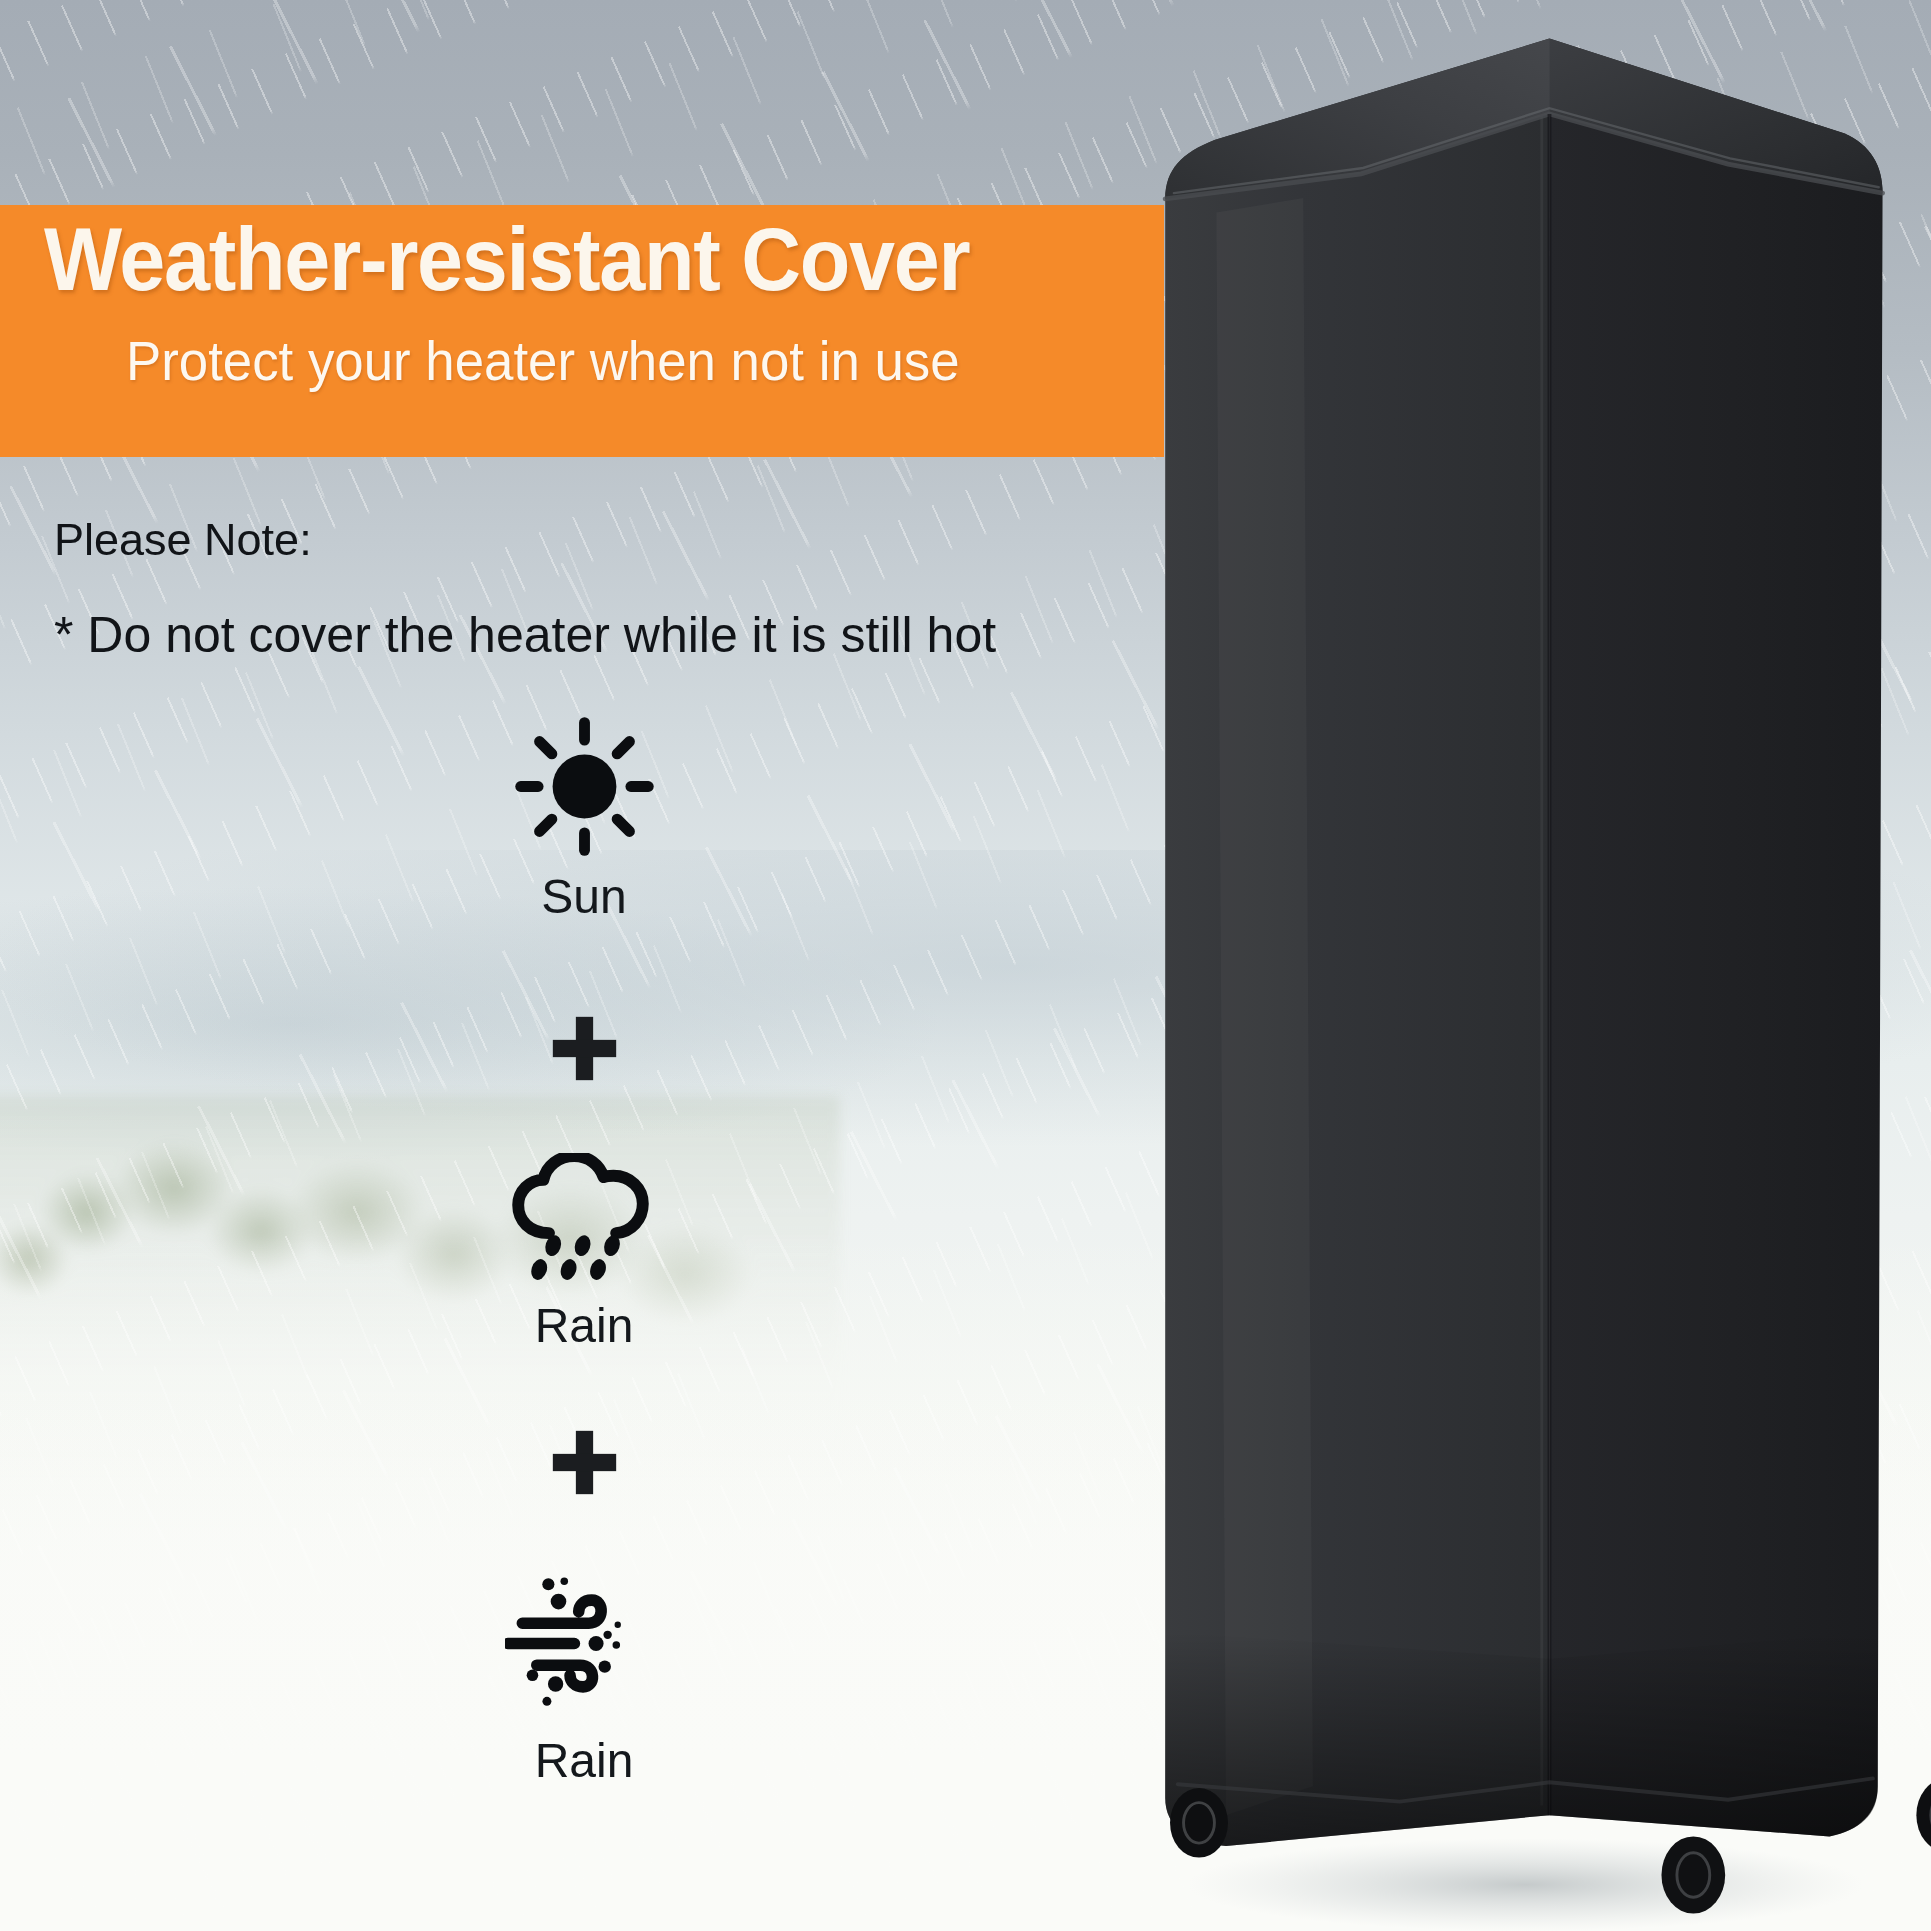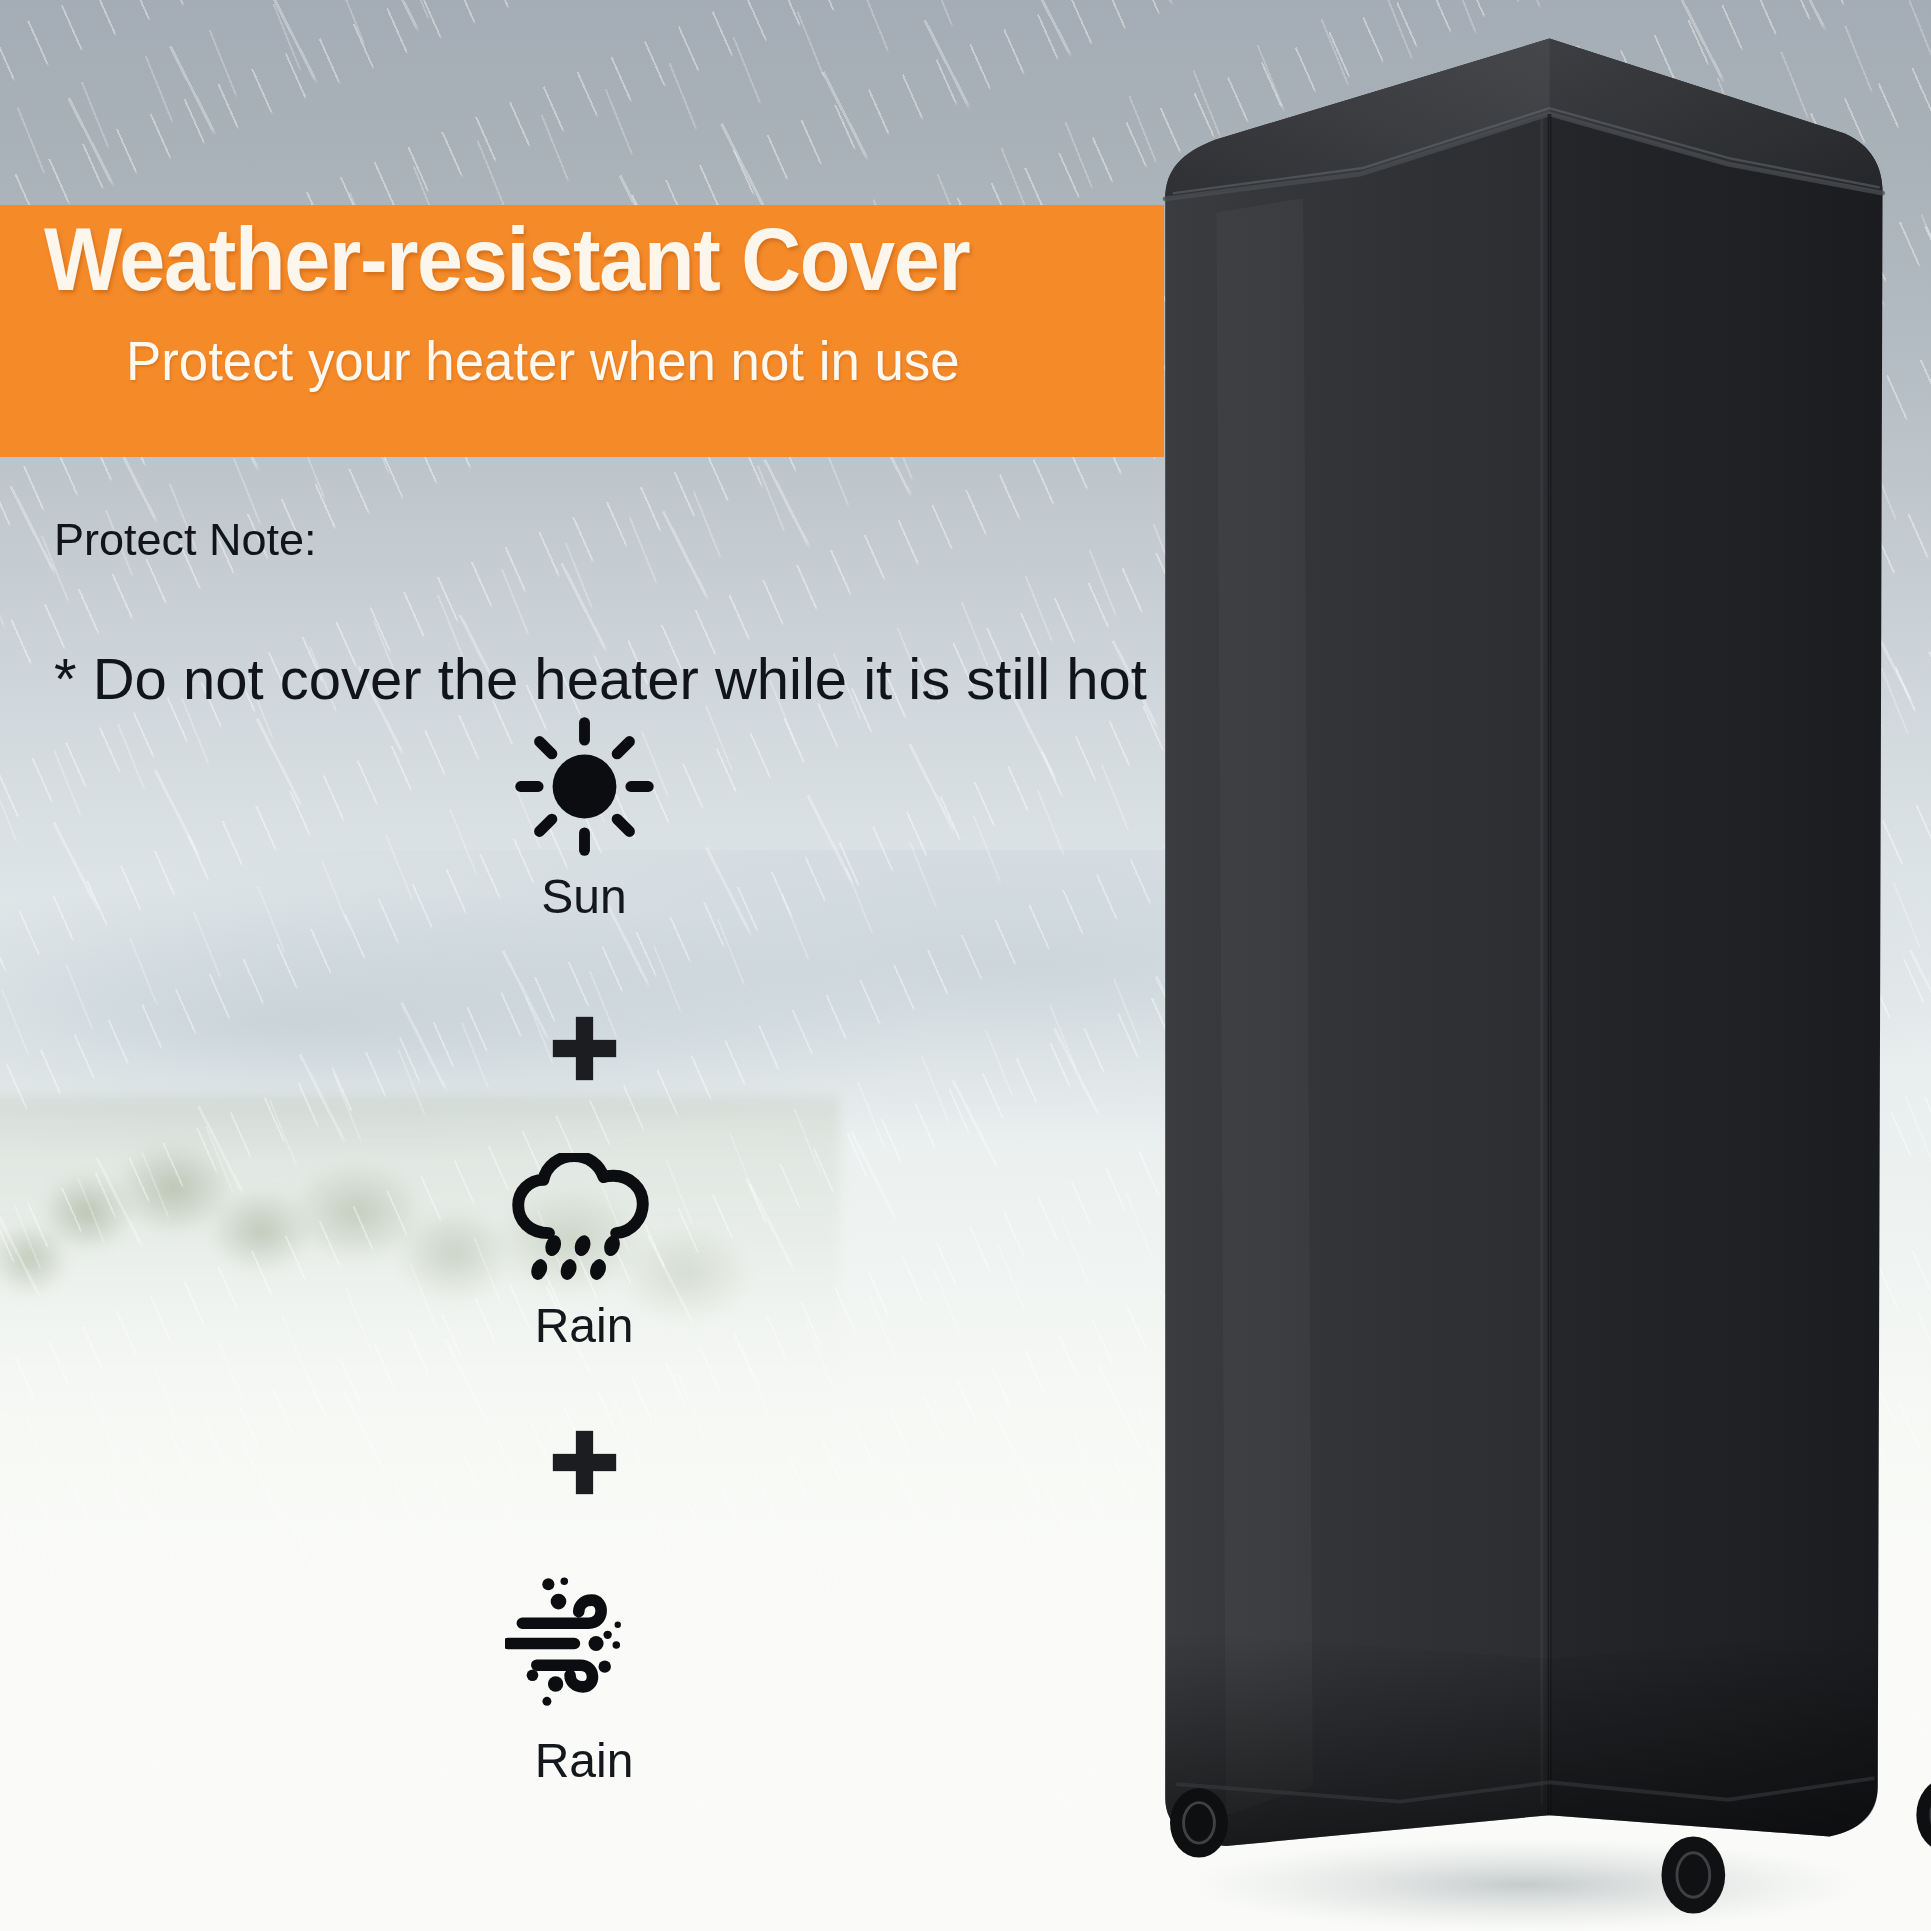--- a/index.html
+++ b/index.html
@@ -190,22 +190,22 @@
     left: 54px;
     top: 514px;
     font-size: 45px;
     color: #111418;
     z-index: 6;
     white-space: nowrap;
   }
   .note-line {
     position: absolute;
     left: 54px;
-    top: 645px;
-    font-size: 58px;
+    top: 606px;
+    font-size: 50px;
     color: #111418;
     z-index: 6;
     white-space: nowrap;
   }
 
   
   .icon-col {
     position: absolute;
     left: 0;
     top: 714px;
@@ -360,21 +360,21 @@
         <ellipse cx="866" cy="1880" rx="16" ry="22" fill="none" stroke="#5a5c60" stroke-width="3" stroke-opacity="0.6"></ellipse>
       </g>
     </svg>
   </div>
 
   <div class="banner">
     <div class="banner-title">Weather-resistant Cover</div>
     <div class="banner-sub">Protect your heater when not in use</div>
   </div>
 
-  <div class="note-title">Protect Note:</div>
+  <div class="note-title">Please Note:</div>
   <div class="note-line">* Do not cover the heater while it is still hot</div>
 
   <div class="icon-col">
 
     <div class="icon-item" style="top:0px;">
       <span class="glyph">
         <svg width="145" height="145" viewBox="0 0 100 100" xmlns="http://www.w3.org/2000/svg">
           <circle cx="50" cy="50" r="22" fill="#0b0d10"></circle>
           <g stroke="#0b0d10" stroke-width="7.5" stroke-linecap="round">
             <line x1="50" y1="6" x2="50" y2="18"></line>

